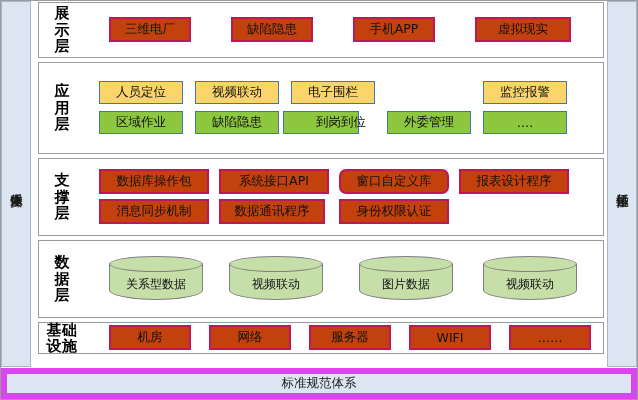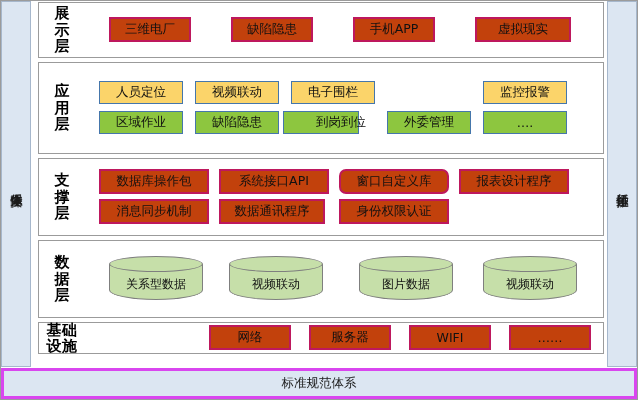--- a/index.html
+++ b/index.html
@@ -57,21 +57,21 @@
 
   
   .bottom-band {
     position: absolute;
     left: 1px;
     top: 368px;
     width: 636px;
     height: 31px;
     box-sizing: border-box;
     background: #dce6f2;
-    border: 3px solid #d946ef;
+    border: 6px solid #d946ef;
     display: flex;
     align-items: center;
     justify-content: center;
     font-size: 12.5px;
     color: #1a1a1a;
   }
 
   
   .layer {
     position: absolute;
@@ -291,20 +291,21 @@
           </div>
         </div>
       </div>
       <div class="layer" style="top: 322px; height: 32px;">
         <div class="layer-label two-line">
           <span class="ch">基础</span>
           <span class="ch">设施</span>
         </div>
         <div class="layer-body">
           <div class="row" style="position: relative; height: 30px;">
+            <div class="box blue" style="position: absolute; left: 18px; top: 2px; width: 82px;">机房</div>
             <div class="box blue" style="position: absolute; left: 118px; top: 2px; width: 82px;">网络</div>
             <div class="box blue" style="position: absolute; left: 218px; top: 2px; width: 82px;">服务器</div>
             <div class="box blue" style="position: absolute; left: 318px; top: 2px; width: 82px;">WIFI</div>
             <div class="box blue" style="position: absolute; left: 418px; top: 2px; width: 82px;">……</div>
           </div>
         </div>
       </div>
     </div>
 
 </div>

